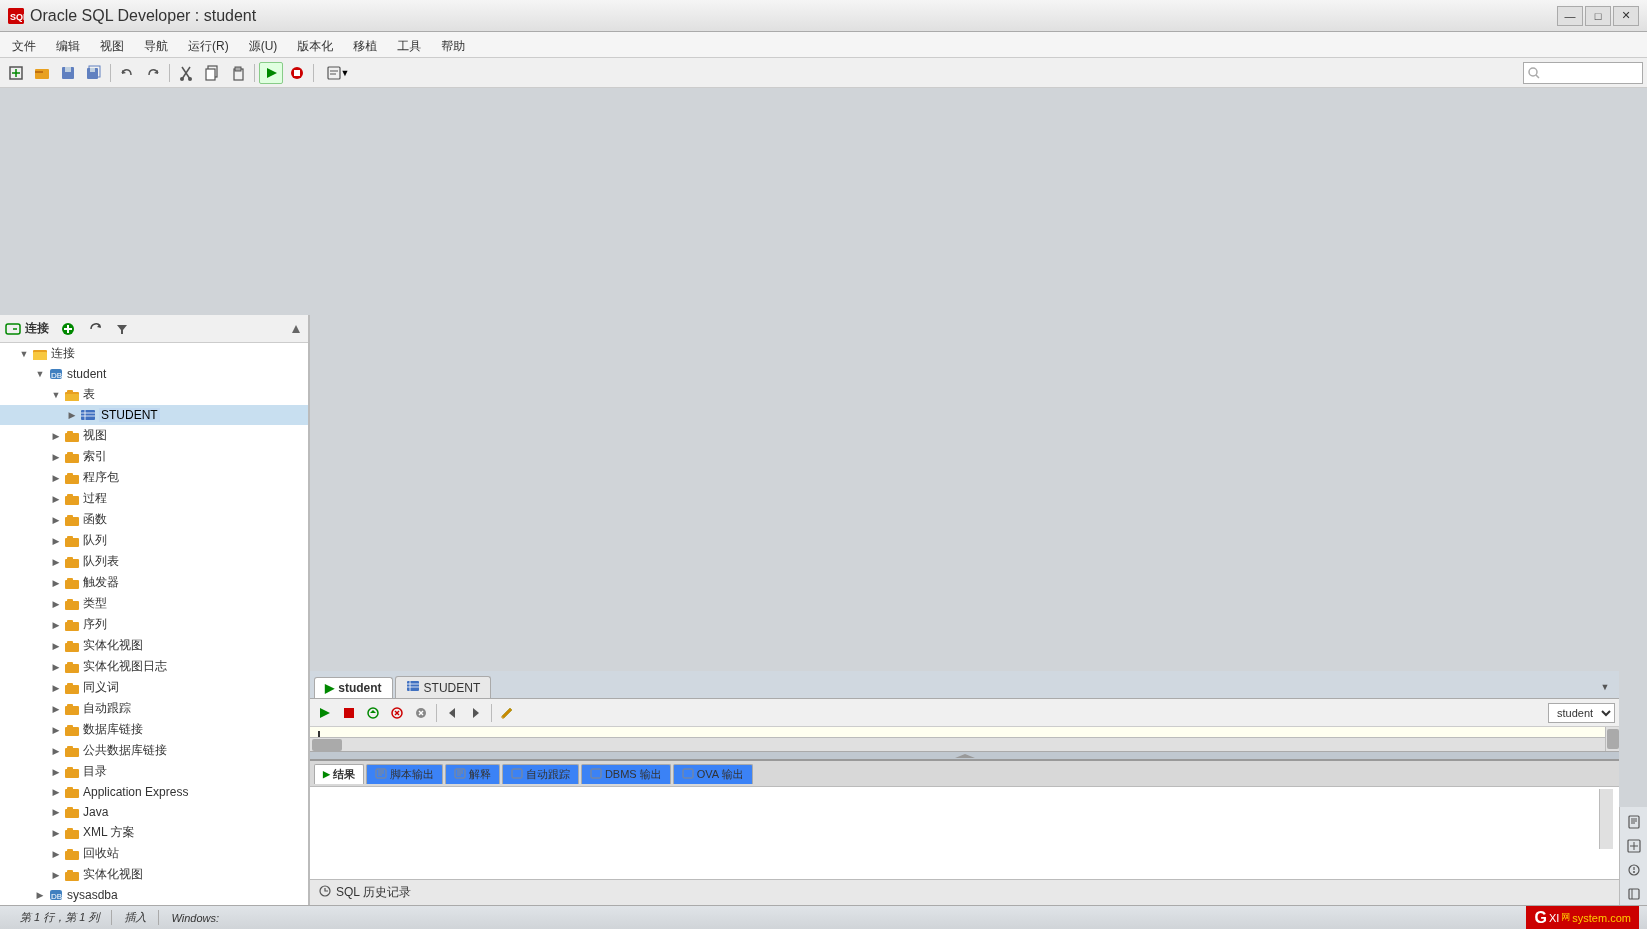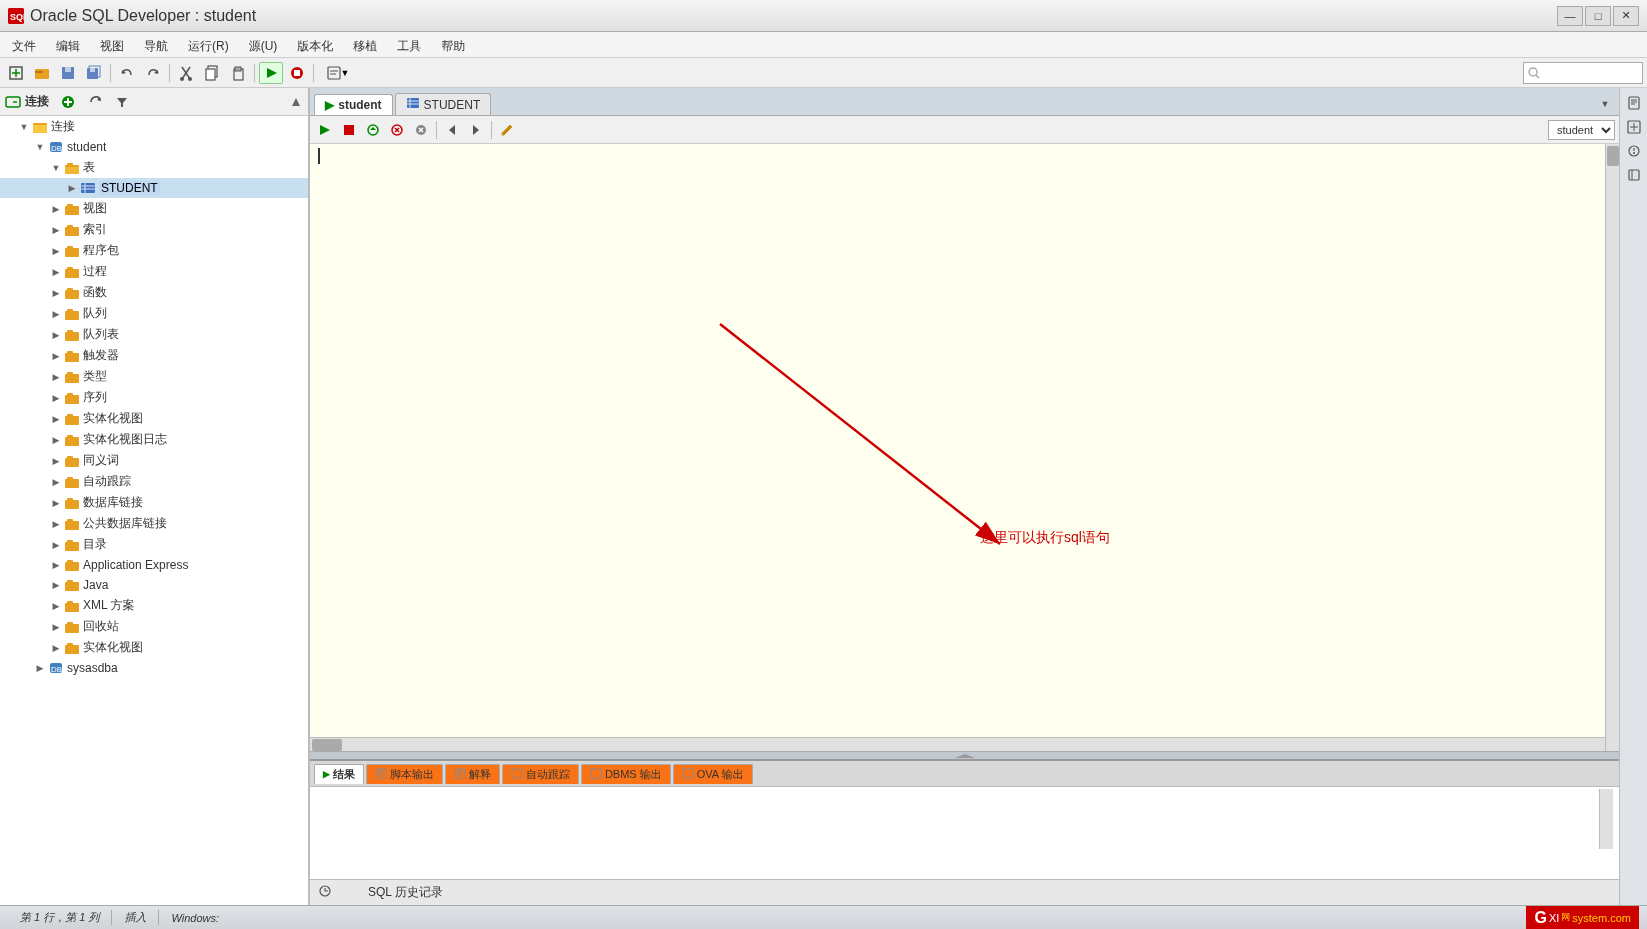--- a/index.html
+++ b/index.html
@@ -174,21 +174,21 @@
     .bottom-tabbar {
       display: flex; align-items: center;
       background: #d8d8d8;
       height: 26px;
       border-bottom: 1px solid #bbb;
       padding: 0 4px; gap: 2px;
     }
     .bottom-tab {
       display: flex; align-items: center; gap: 3px;
       padding: 2px 8px;
-      background: #f97316;
+      background: #3b82f6;
       border: 1px solid #aaa; border-bottom: none;
       cursor: pointer; font-size: 11px; color: #333;
       border-radius: 2px 2px 0 0;
     }
     .bottom-tab.active { background: white; font-weight: bold; }
     .bottom-content { flex: 1; padding: 2px 6px; font-size: 12px; color: #333; }
     .bottom-result-label { padding: 2px 6px; font-size: 12px; border-bottom: 1px solid #eee; }
 
     
     .collapse-handle {
@@ -353,21 +353,21 @@
   <div style="flex:1"></div>
 
   <div style="display:flex; align-items:center; background:white; border:1px solid #aaa; height:22px; width:120px; padding:0 4px;">
     <svg width="12" height="12">
         <circle cx="5" cy="5" r="4" fill="none" stroke="#aaa" stroke-width="1.5"></circle>
         <line x1="8" y1="8" x2="11" y2="11" stroke="#aaa" stroke-width="1.5"></line>
       </svg>
   </div>
 </div>
 
-<div style="display:flex; height:calc(929px - 32px - 26px - 30px - 24px); background:#d0d4d8;">
+<div style="display:flex; height:calc(929px - 32px - 26px - 30px - 24px); background:#d0d4d8;align-items:flex-end;">
 
   <div class="left-panel">
 
     <div class="left-panel-toolbar">
       <button class="tb-btn" style="width:18px; height:18px;">
         <svg width="16" height="16">
             <rect x="1" y="3" width="14" height="10" rx="2" fill="none" stroke="#080" stroke-width="1.5"></rect>
             <line x1="8" y1="8" x2="12" y2="8" stroke="#080" stroke-width="1.5"></line>
           </svg>
       </button>
@@ -877,21 +877,21 @@
         </div>
       </div>
 
       <div class="sql-history-bar">
         <span style="margin-right:4px;">
           <svg width="14" height="14">
               <circle cx="7" cy="7" r="5" fill="none" stroke="#555" stroke-width="1.2"></circle>
               <path d="M7 4 L7 7 L10 7" fill="none" stroke="#555" stroke-width="1.2"></path>
             </svg>
         </span>
-        <span style="font-size:12px; color:#333;margin-left:32px;">SQL 历史记录</span>
+        <span style="font-size:12px; color:#333;">SQL 历史记录</span>
       </div>
     </div>
   </div>
 
   <div class="right-side-toolbar">
     <button class="side-btn">
       <svg width="14" height="14">
           <rect x="2" y="1" width="10" height="12" rx="1" fill="none" stroke="#555" stroke-width="1.2"></rect>
           <line x1="4" y1="4" x2="10" y2="4" stroke="#555" stroke-width="1"></line>
           <line x1="4" y1="6" x2="10" y2="6" stroke="#555" stroke-width="1"></line>

